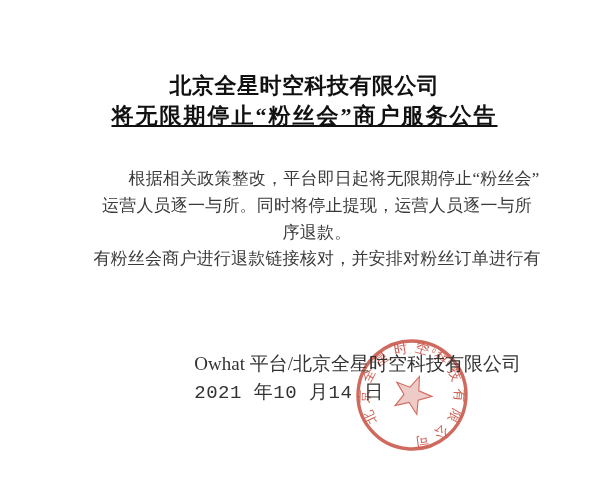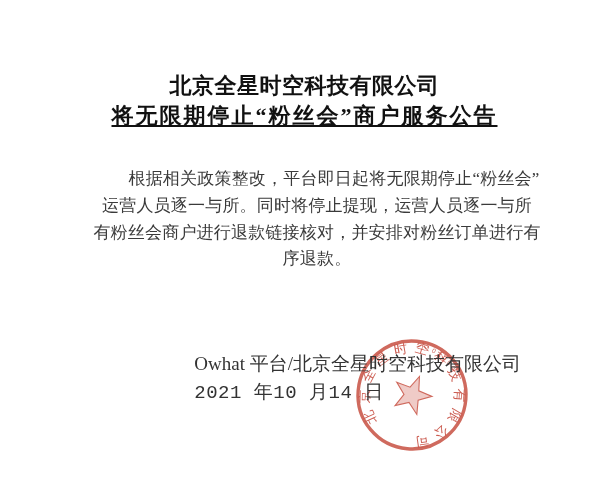--- a/index.html
+++ b/index.html
@@ -71,22 +71,22 @@
 <div class="page">
 
   <div class="title-block">
     <div class="title-line1">北京全星时空科技有限公司</div>
     <div class="title-line2">将无限期停止“粉丝会”商户服务公告</div>
   </div>
 
   <div class="body-paragraph">
     <div class="body-line indent">根据相关政策整改，平台即日起将无限期停止“粉丝会”</div>
     <div class="body-line">运营人员逐一与所。同时将停止提现，运营人员逐一与所</div>
+    <div class="body-line">序退款。</div>
     <div class="body-line">有粉丝会商户进行退款链接核对，并安排对粉丝订单进行有</div>
-    <div class="body-line">序退款。</div>
   </div>
 
   <svg class="stamp" viewBox="0 0 130 130" xmlns="http://www.w3.org/2000/svg">
     <defs>
       <path id="ring-path" d="M 65,65 m -43,0 a 43,43 0 1,1 86,0 a 43,43 0 1,1 -86,0"></path>
       <path id="serial-path" d="M 98.2,31.8 A 47,47 0 0 1 98.2,98.2"></path>
     </defs>
     <g transform="rotate(-40 65 65)">
       <circle cx="65" cy="65" r="54" fill="none" stroke="#c5493a" stroke-width="3.4"></circle>
       <polygon transform="rotate(-10 65 65)" points="65,45 69.7,58.5 84,58.8 72.6,67.5 76.8,81.2 65,73 53.2,81.2 57.4,67.5 46,58.8 60.3,58.5" fill="rgba(197,73,58,0.35)" stroke="#c5493a" stroke-width="1.1"></polygon>

